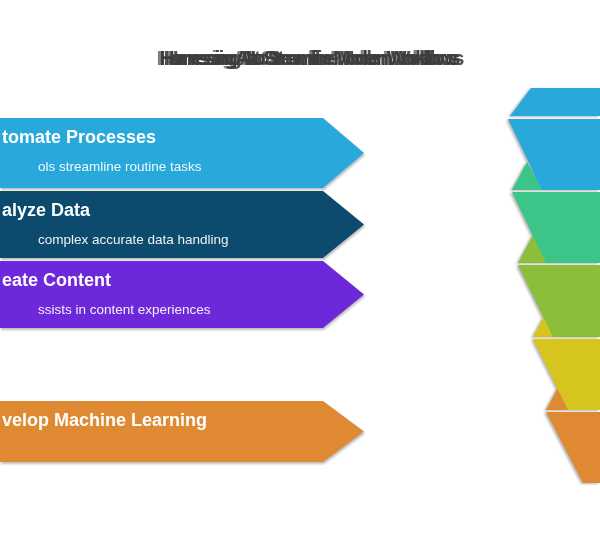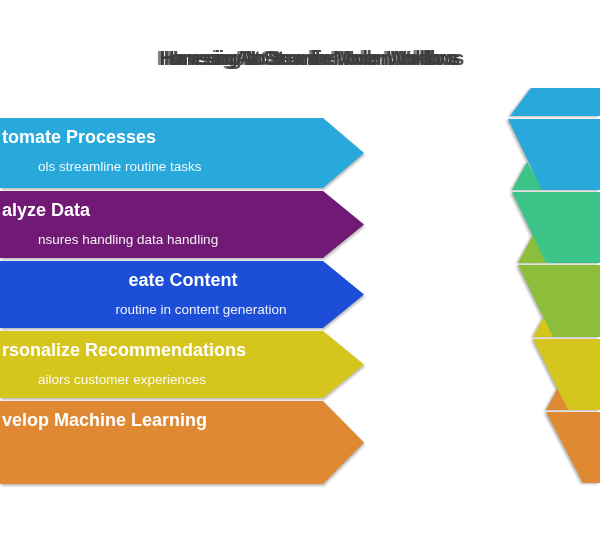--- a/index.html
+++ b/index.html
@@ -50,41 +50,35 @@
   <div class="page-title">Harnessing AI to Streamline Modern Workflows</div>
 
   <div class="arrow-row" style="top:118px;height:70px">
     <div class="arrow-shape" style="background-color: rgb(41, 169, 219);">
       <div class="arrow-heading">tomate Processes</div>
       <div class="arrow-desc">ols streamline routine tasks</div>
     </div>
   </div>
 
   <div class="arrow-row" style="top:191px;height:67px">
-    <div class="arrow-shape" style="background-color: #701a75;">
+    <div class="arrow-shape" style="background-color: #0c4a6e;">
       <div class="arrow-heading">alyze Data</div>
-      <div class="arrow-desc">nsures handling data handling</div>
+      <div class="arrow-desc">complex accurate data handling</div>
     </div>
   </div>
 
   <div class="arrow-row" style="top:261px;height:67px">
-    <div class="arrow-shape" style="background-color: #1d4ed8; text-align: center;">
+    <div class="arrow-shape" style="background-color: #6d28d9;">
       <div class="arrow-heading">eate Content</div>
-      <div class="arrow-desc">routine in content generation</div>
+      <div class="arrow-desc">ssists in content experiences</div>
     </div>
   </div>
 
-  <div class="arrow-row" style="top:331px;height:67px">
-    <div class="arrow-shape" style="background-color: rgb(214, 197, 29);">
-      <div class="arrow-heading">rsonalize Recommendations</div>
-      <div class="arrow-desc">ailors customer experiences</div>
-    </div>
-  </div>
 
-  <div class="arrow-row" style="top:401px;height:83px">
+  <div class="arrow-row" style="top:401px;height:61px">
     <div class="arrow-shape" style="background-color: rgb(223, 138, 51);">
       <div class="arrow-heading">velop Machine Learning</div>
     </div>
   </div>
 
   <svg class="funnel-svg" width="600" height="547" viewBox="0 0 600 547">
 
     <polygon points="512,190 527,162 544,190" fill="#3DC488"></polygon>
     <polygon points="518,263 533,235 549,263" fill="#8CBE3B"></polygon>
     <polygon points="533,337 548,309 564,337" fill="#D6C51D"></polygon>

